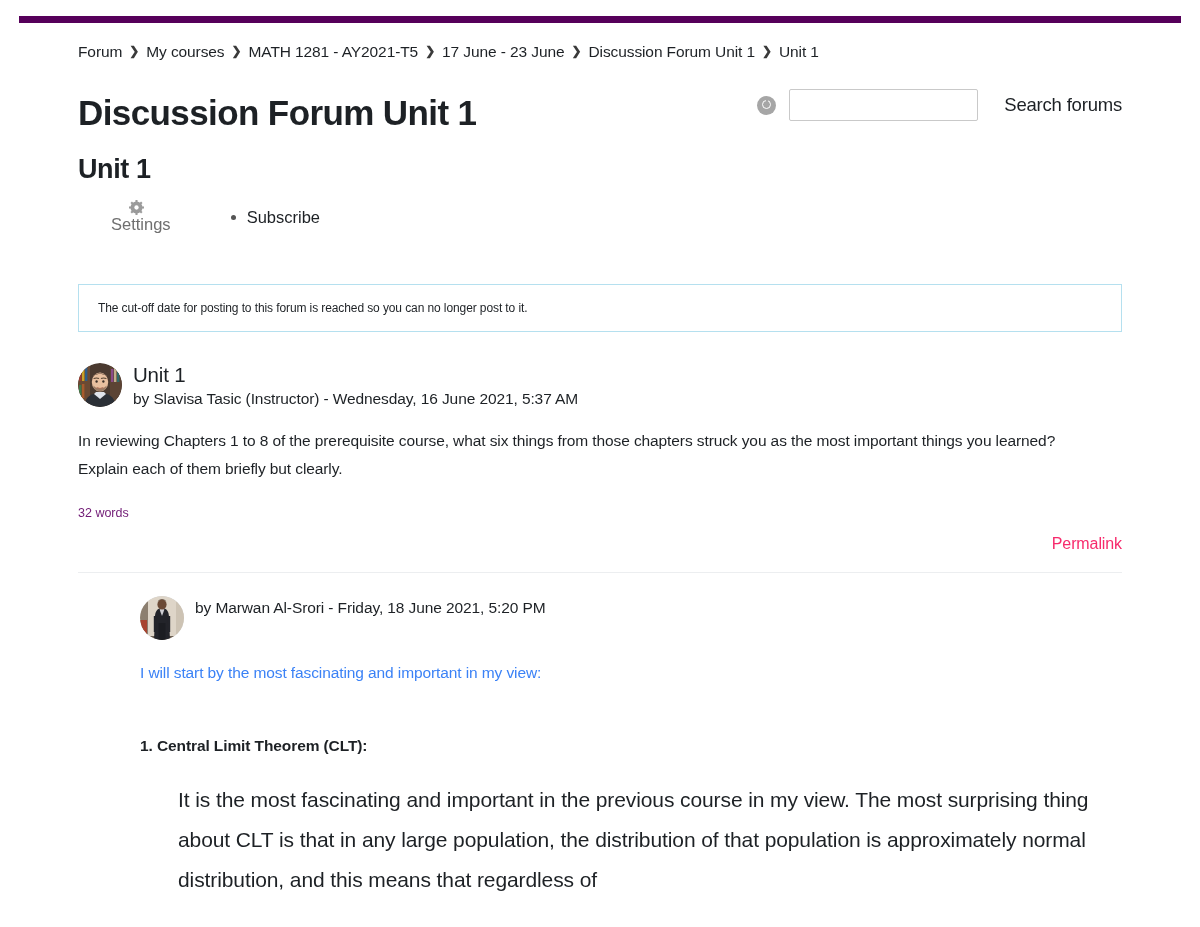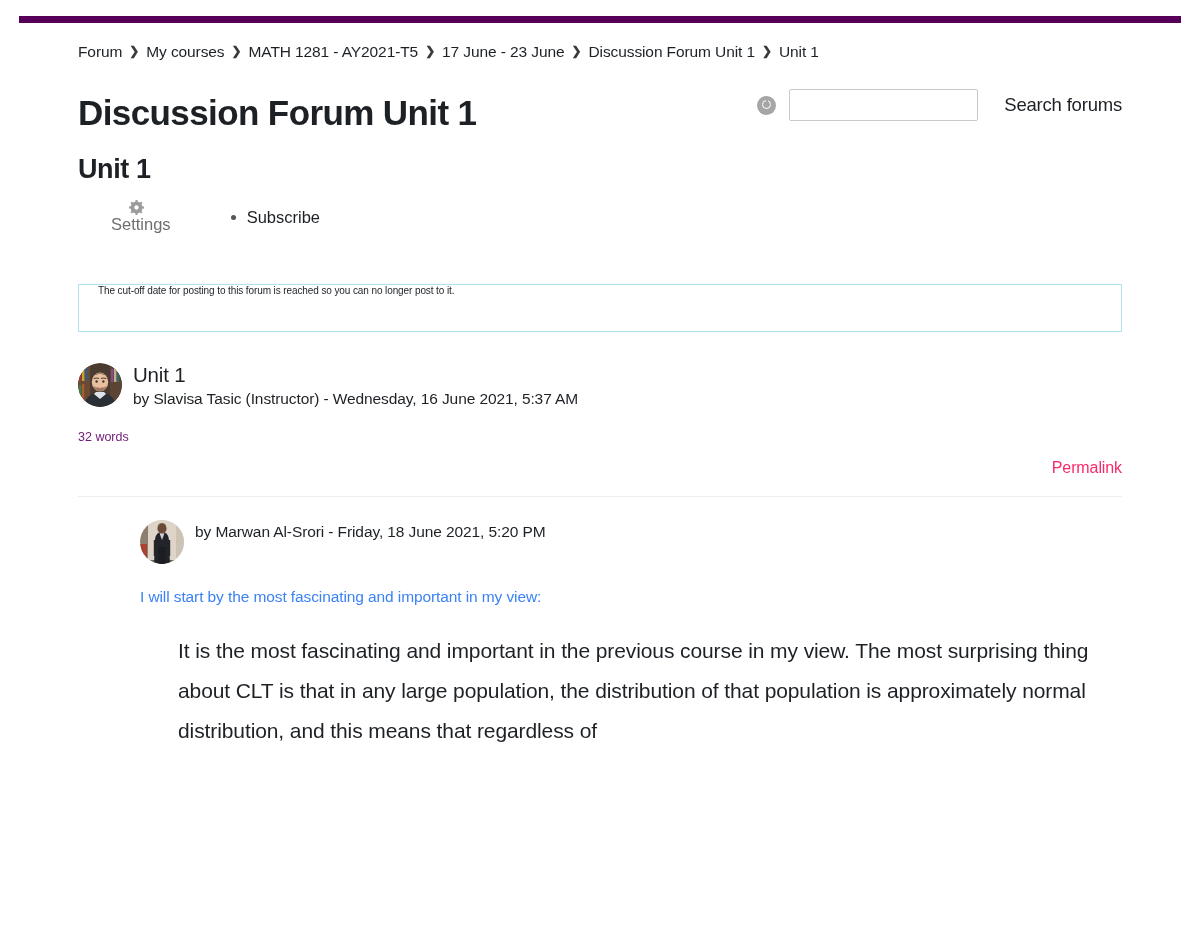--- a/index.html
+++ b/index.html
@@ -159,22 +159,23 @@
     flex: 0 0 auto;
   }
 
   
   .notice {
     margin-top: 50px;
     border: 1px solid #b5e0ef;
     background: #ffffff;
     height: 48px;
     display: flex;
+    align-items: center;
     padding-left: 19px;
-    font-size: 10px;
+    font-size: 12px;
     color: #1d2125;
     letter-spacing: -0.1px;
   }
 
   
   .post {
     margin-top: 30px;
   }
   .post.reply { margin-left: 62px; margin-top: 22px; }
 
@@ -355,20 +356,23 @@
             <path d="M15.2 22.4 Q22 29.6 28.8 22.4 Q28.2 27.6 22 28.4 Q15.8 27.6 15.2 22.4 Z" fill="#5a4436" opacity="0.55"></path>
           </g>
         </svg>
       </div>
       <div class="post-headtext">
         <div class="post-subject">Unit 1</div>
         <div class="post-meta">by Slavisa Tasic (Instructor) - Wednesday, 16 June 2021, 5:37 AM</div>
       </div>
     </div>
 
+    <div class="post-body">
+      <p>In reviewing Chapters 1 to 8 of the prerequisite course, what six things from those chapters struck you as the most important things you learned? Explain each of them briefly but clearly.</p>
+    </div>
 
     <div class="wordcount">32 words</div>
 
     <div class="permalink-row">
       <a class="permalink" href="#">Permalink</a>
     </div>
 
     <div class="divider"></div>
   </article>
 
@@ -397,17 +401,18 @@
           </g>
         </svg>
       </div>
       <div class="post-headtext">
         <div class="post-meta">by Marwan Al-Srori - Friday, 18 June 2021, 5:20 PM</div>
       </div>
     </div>
 
     <div class="post-body">
       <div class="reply-body-lead">I will start by the most fascinating and important in my view:</div>
+      <div class="reply-item-title">1. Central Limit Theorem (CLT):</div>
       <div class="reply-item-text">It is the most fascinating and important in the previous course in my view. The most surprising thing about CLT is that in any large population, the distribution of that population is approximately normal distribution, and this means that regardless of</div>
     </div>
   </article>
 
 </div>
 
 </body></html>

